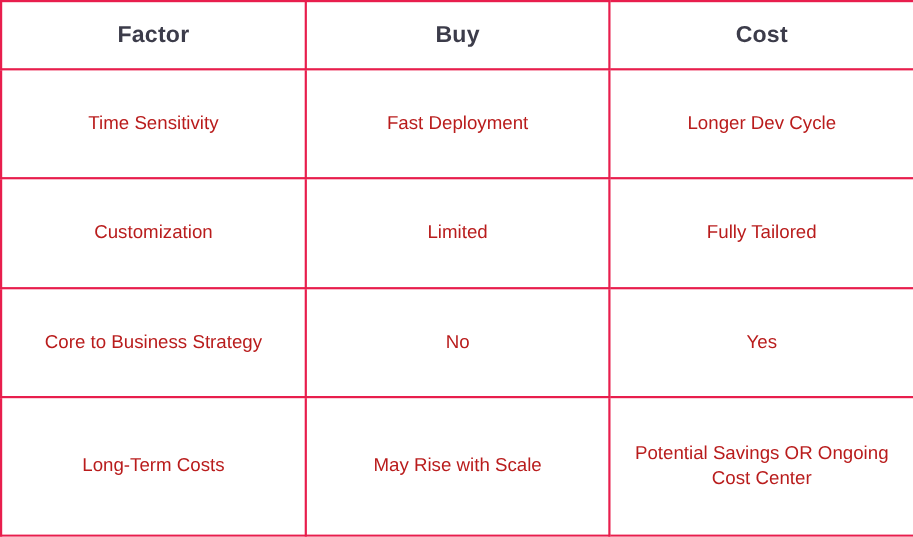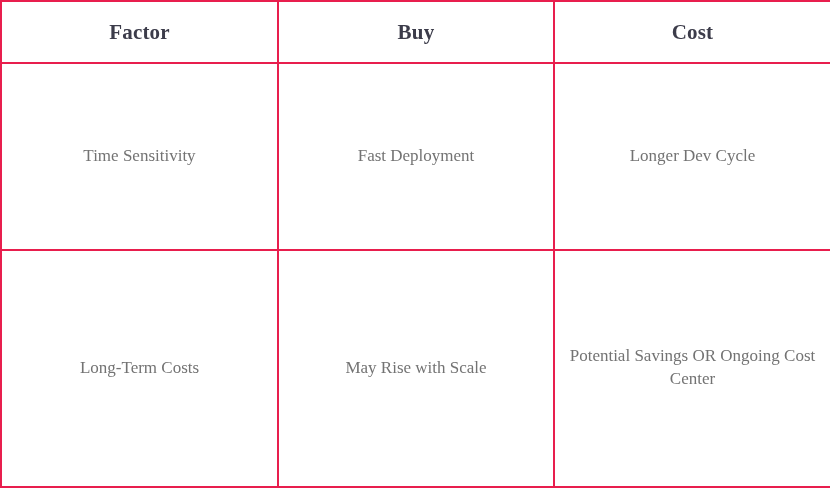--- a/index.html
+++ b/index.html
@@ -27,36 +27,35 @@
   #comparison-table col.col-build  { width: 277px; }
 
   #comparison-table th,
   #comparison-table td {
     border: 2px solid #e81e4d;
     text-align: center;
     vertical-align: middle;
     padding: 4px 8px;
     box-sizing: border-box;
     background: #ffffff;
-    font-family: Liberation Serif, serif;
   }
 
   #comparison-table thead th {
     height: 62px;
     font-size: 21px;
     font-weight: bold;
     color: #3c3c4a;
     letter-spacing: 0.2px;
   }
 
   #comparison-table tbody td {
     height: 59px;
     font-size: 17px;
     font-weight: normal;
-    color: #737373;
+    color: #b91c1c;
     line-height: 1.35;
   }
 
   #comparison-table tbody tr.row-tall td {
     height: 75px;
   }
 </style>
 </head>
 <body>
 
@@ -72,19 +71,29 @@
       <th>Buy</th>
       <th>Cost</th>
     </tr>
   </thead>
   <tbody>
     <tr>
       <td>Time Sensitivity</td>
       <td>Fast Deployment</td>
       <td>Longer Dev Cycle</td>
     </tr>
+    <tr>
+      <td>Customization</td>
+      <td>Limited</td>
+      <td>Fully Tailored</td>
+    </tr>
+    <tr>
+      <td>Core to Business Strategy</td>
+      <td>No</td>
+      <td>Yes</td>
+    </tr>
     <tr class="row-tall">
       <td>Long-Term Costs</td>
       <td>May Rise with Scale</td>
       <td>Potential Savings OR Ongoing Cost Center</td>
     </tr>
   </tbody>
 </table>
 
 </body></html>

